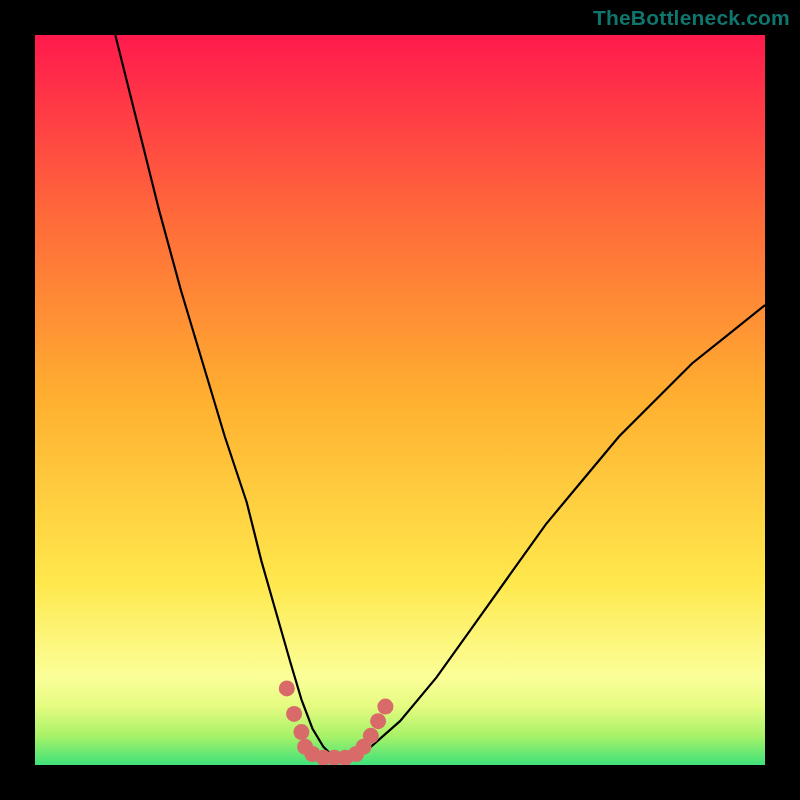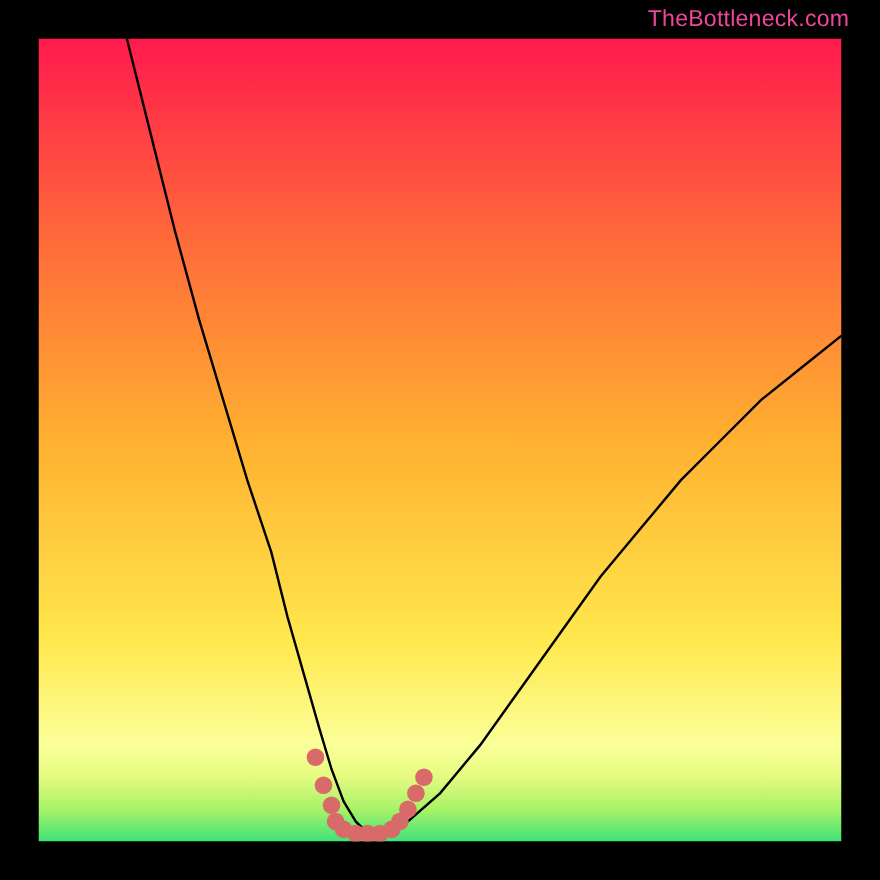--- a/index.html
+++ b/index.html
@@ -22,24 +22,24 @@
   .plot-area {
     position: absolute;
     left: 0;
     top: 0;
     width: 730px;
     height: 730px;
   }
   .watermark {
     position: absolute;
     top: 6px;
-    right: 28px;
-    color: #ec4899;
+    right: 10px;
+    color: #0f766e;
     font-size: 21px;
-    font-weight: 400;
+    font-weight: 700;
     letter-spacing: 0.2px;
   }
 </style>
 </head>
 <body>
 
 <div class="frame">
   <svg class="plot-area" viewBox="0 0 730 730">
     <defs>
       <linearGradient id="bg-grad" x1="0" y1="0" x2="0" y2="1">

